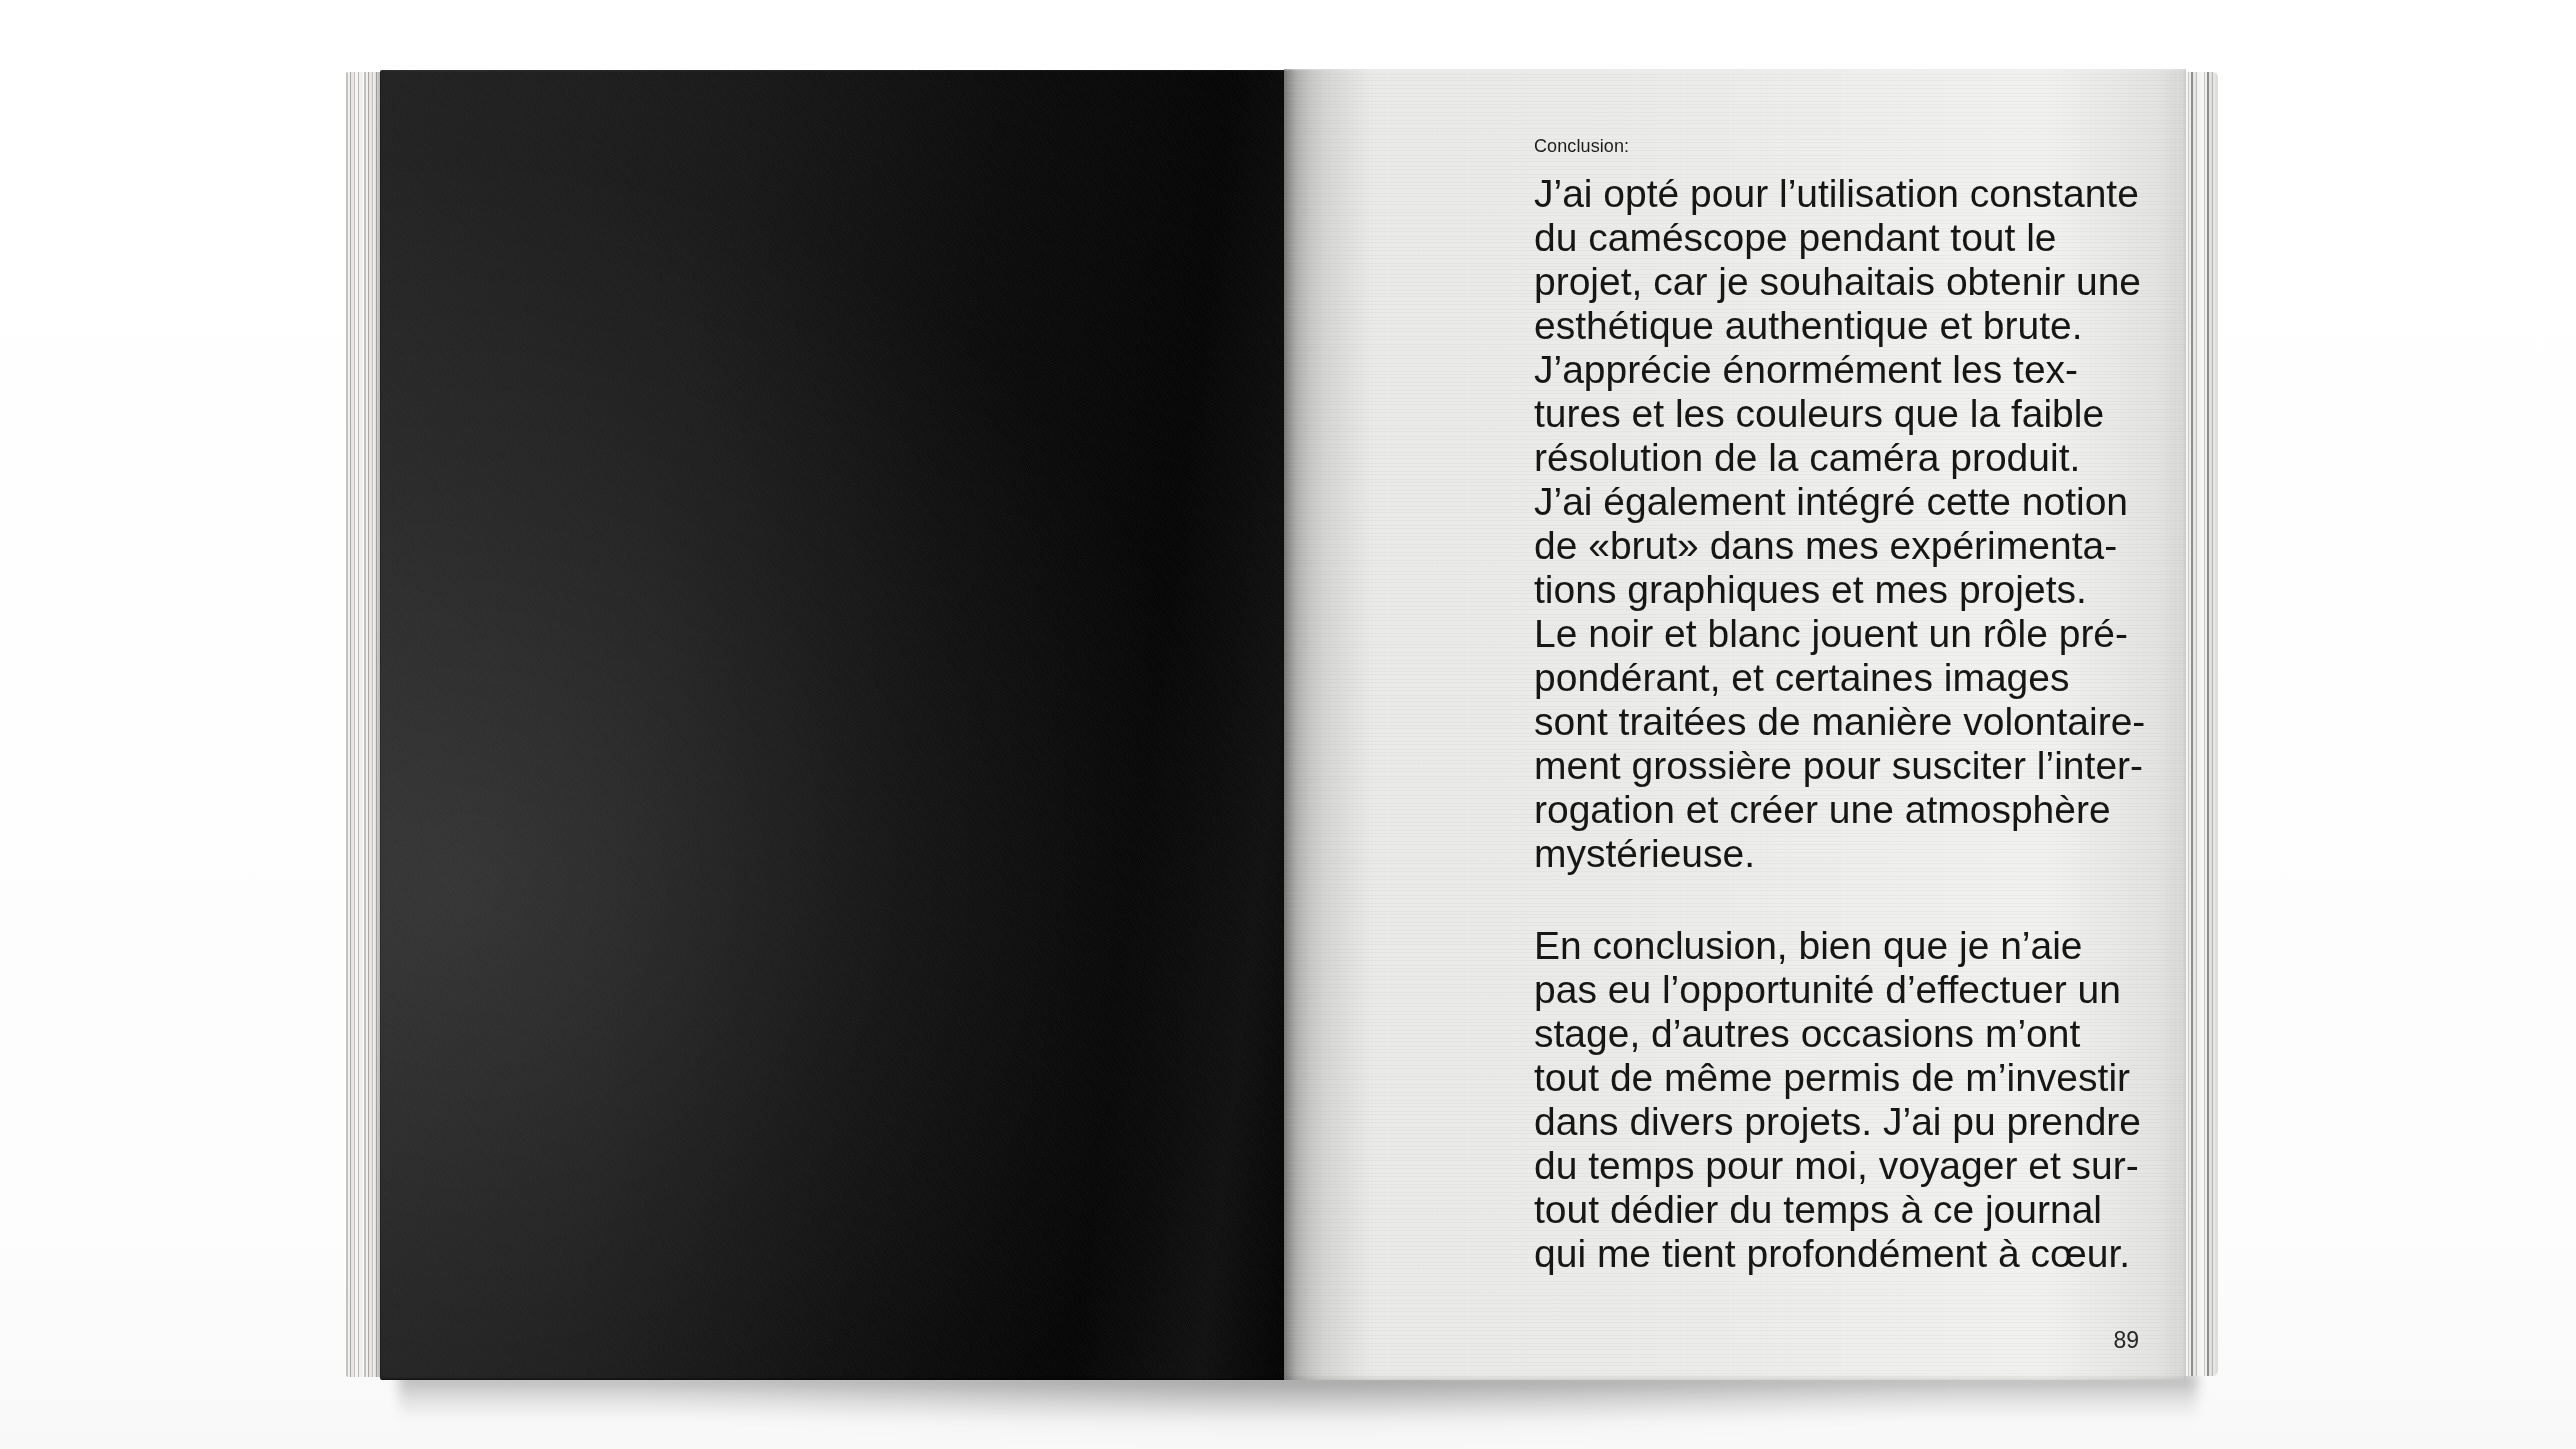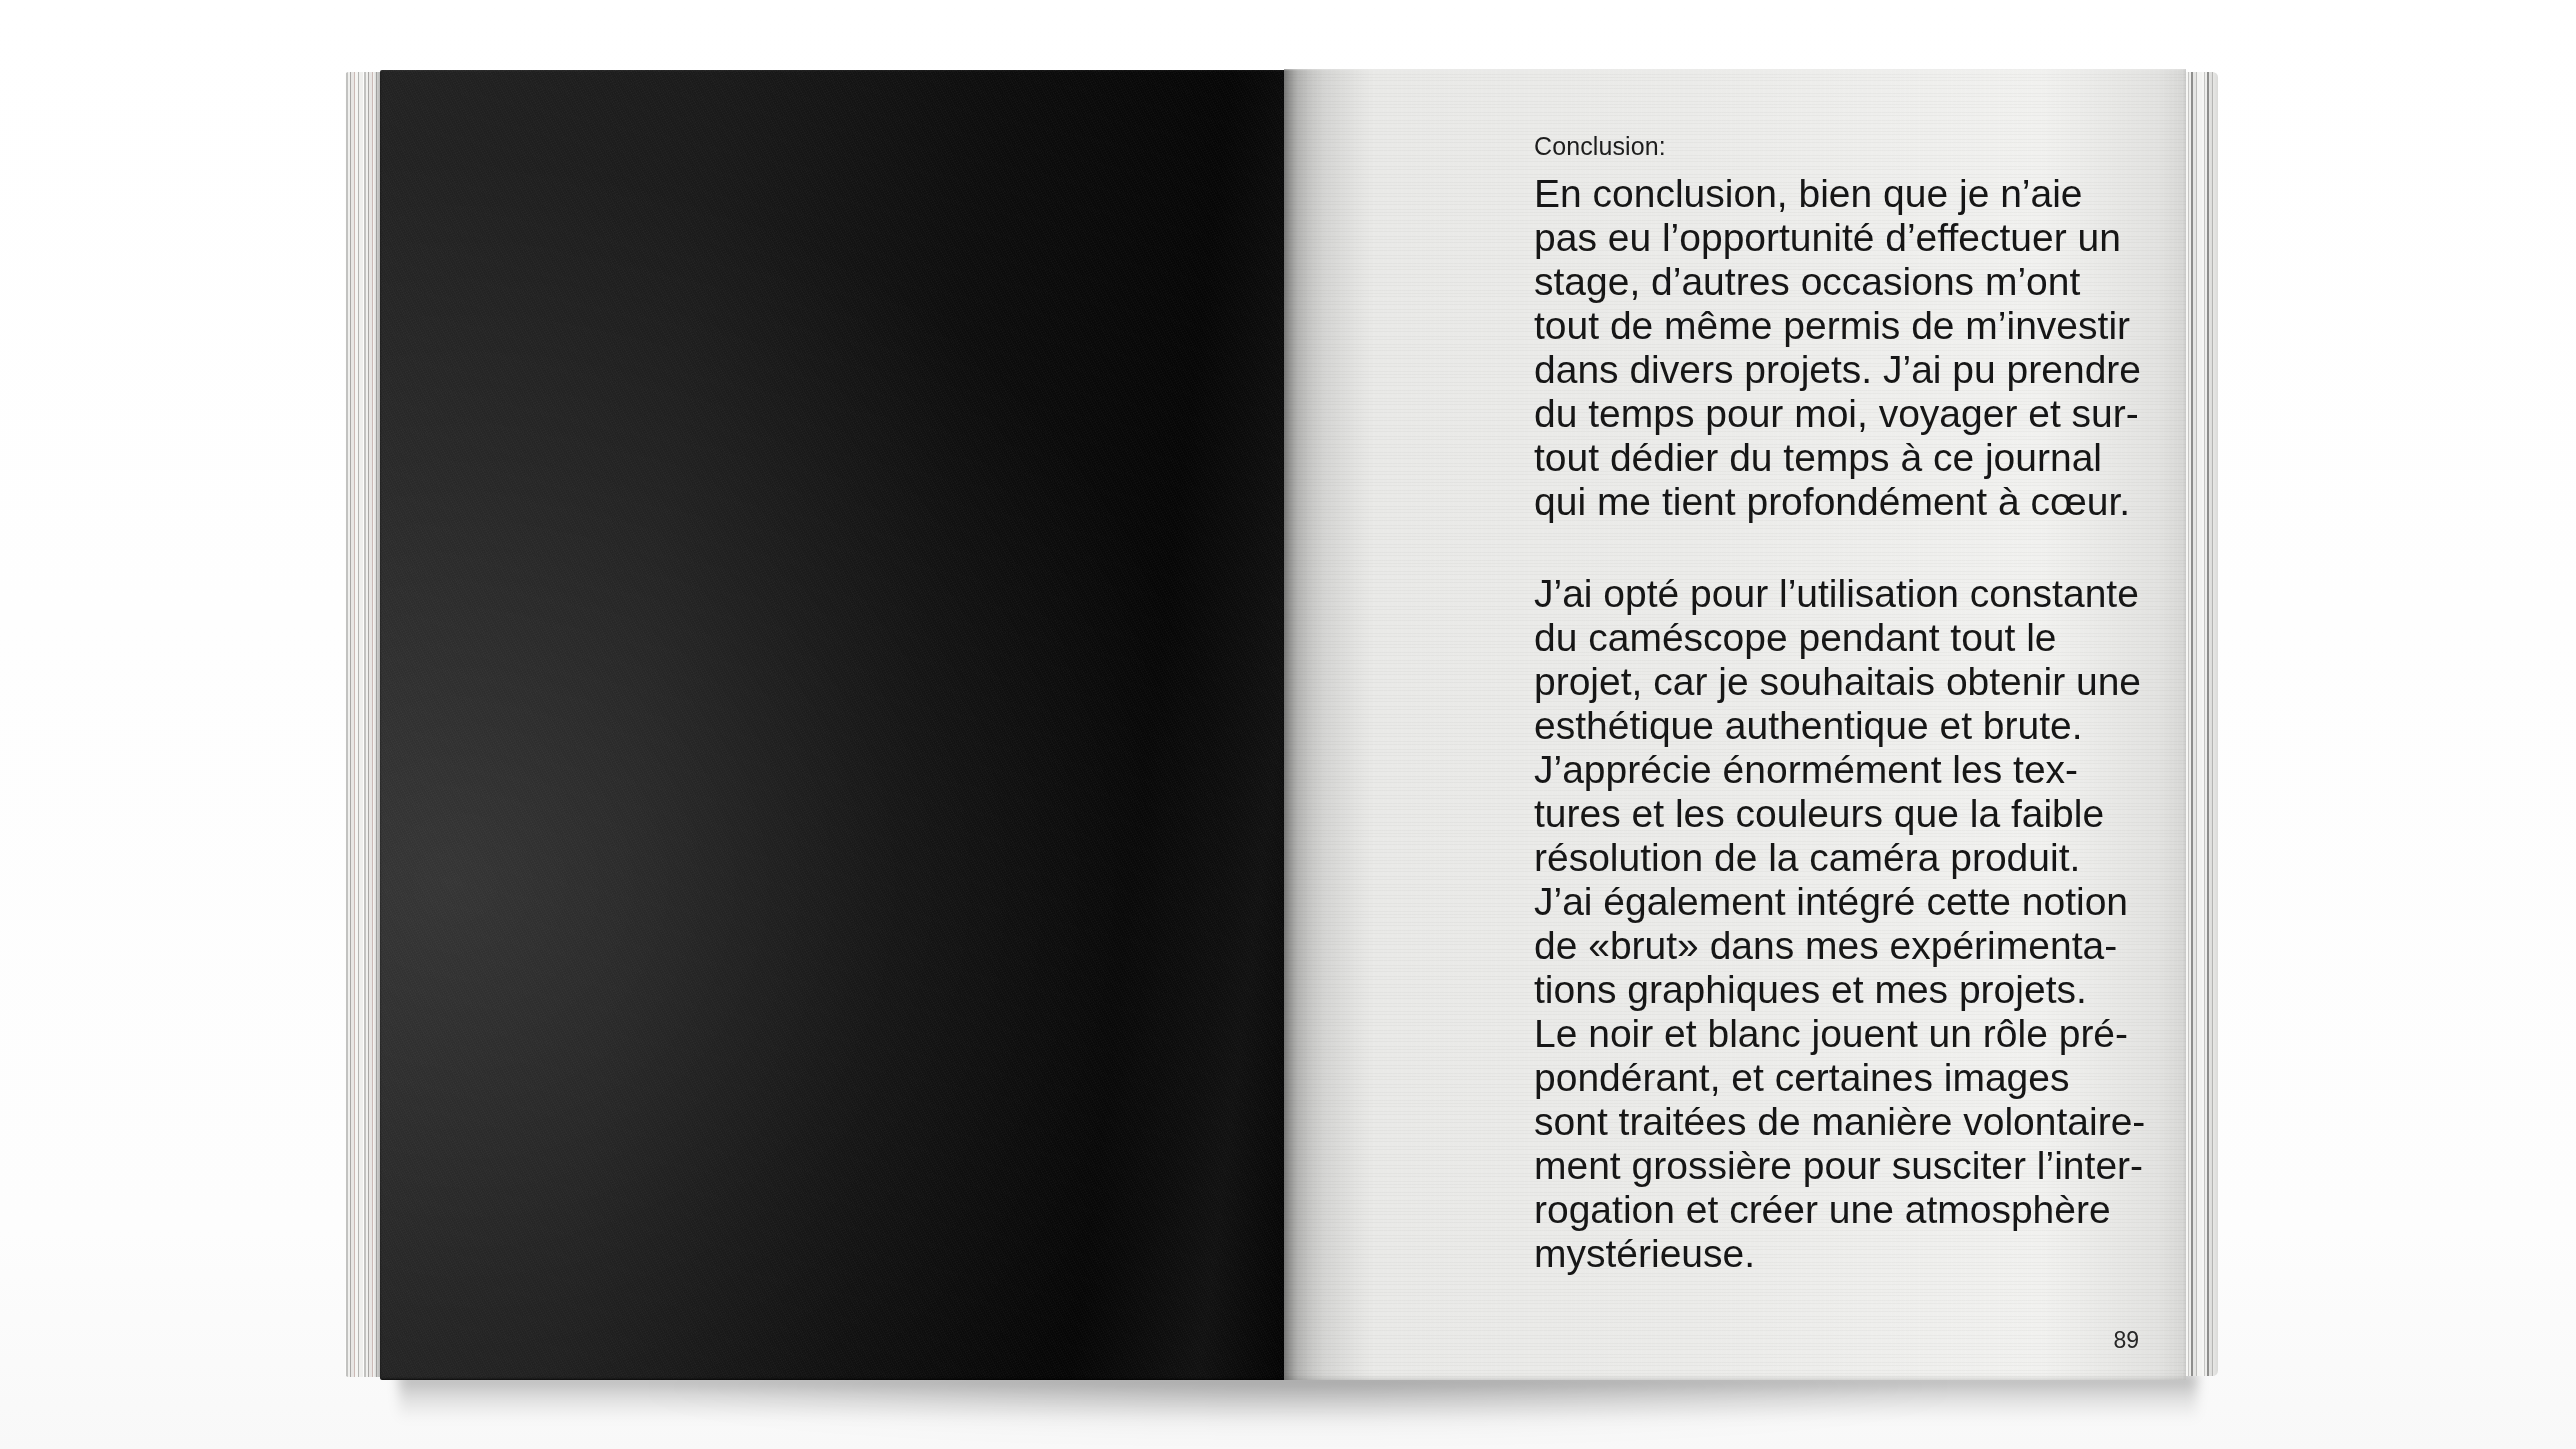--- a/index.html
+++ b/index.html
@@ -78,21 +78,21 @@
       repeating-linear-gradient(180deg, rgba(110,110,105,0.05) 0 0.7px, rgba(0,0,0,0) 0.7px 2.7px),
       repeating-linear-gradient(90deg, rgba(255,255,255,0.05) 0 1.3px, rgba(0,0,0,0) 1.3px 4.7px),
       linear-gradient(to right, #c9c9c7 0px, #dfdfdd 3%, #e9e9e7 9%, #ebebe9 45%, #efefed 72%, #f1f1ef 84%, #e2e2e0 97%, #d6d6d4 100%);
     background-color: #e9e9e7;
     box-shadow: inset 0 -2px 4.7px rgba(0,0,0,0.12), inset 0 1.3px 0 rgba(255,255,255,0.35);
   }
 
   .section-label {
     position: absolute;
     left: 250px; top: 66px;
-    font-size: 25px;
+    font-size: 18px;
     line-height: 23px;
     letter-spacing: 0.1px;
     color: #1d1d1d;
     white-space: pre;
   }
   .body-text {
     position: absolute;
     left: 250px; top: 103px;
     width: 657px;
     font-size: 39px;
@@ -120,44 +120,44 @@
   <div class="shadow shadow-main"></div>
 
   <div class="edge-stack edge-left"></div>
 
   <div class="page page-left"></div>
 
   <div class="page page-right">
     <div class="section-label">Conclusion:</div>
 
     <div class="body-text">
-      <div class="para">En conclusion, bien que je n’aie
-pas eu l’opportunité d’effectuer un
-stage, d’autres occasions m’ont
-tout de même permis de m’investir
-dans divers projets. J’ai pu prendre
-du temps pour moi, voyager et sur-
-tout dédier du temps à ce journal
-qui me tient profondément à cœur.</div>
       <div class="para">J’ai opté pour l’utilisation constante
 du caméscope pendant tout le
 projet, car je souhaitais obtenir une
 esthétique authentique et brute.
 J’apprécie énormément les tex-
 tures et les couleurs que la faible
 résolution de la caméra produit.
 J’ai également intégré cette notion
 de «brut» dans mes expérimenta-
 tions graphiques et mes projets.
 Le noir et blanc jouent un rôle pré-
 pondérant, et certaines images
 sont traitées de manière volontaire-
 ment grossière pour susciter l’inter-
 rogation et créer une atmosphère
 mystérieuse.</div>
+      <div class="para">En conclusion, bien que je n’aie
+pas eu l’opportunité d’effectuer un
+stage, d’autres occasions m’ont
+tout de même permis de m’investir
+dans divers projets. J’ai pu prendre
+du temps pour moi, voyager et sur-
+tout dédier du temps à ce journal
+qui me tient profondément à cœur.</div>
     </div>
 
     <div class="page-number">89</div>
   </div>
 
   <div class="edge-stack edge-right"></div>
 
 </div>
 
 

